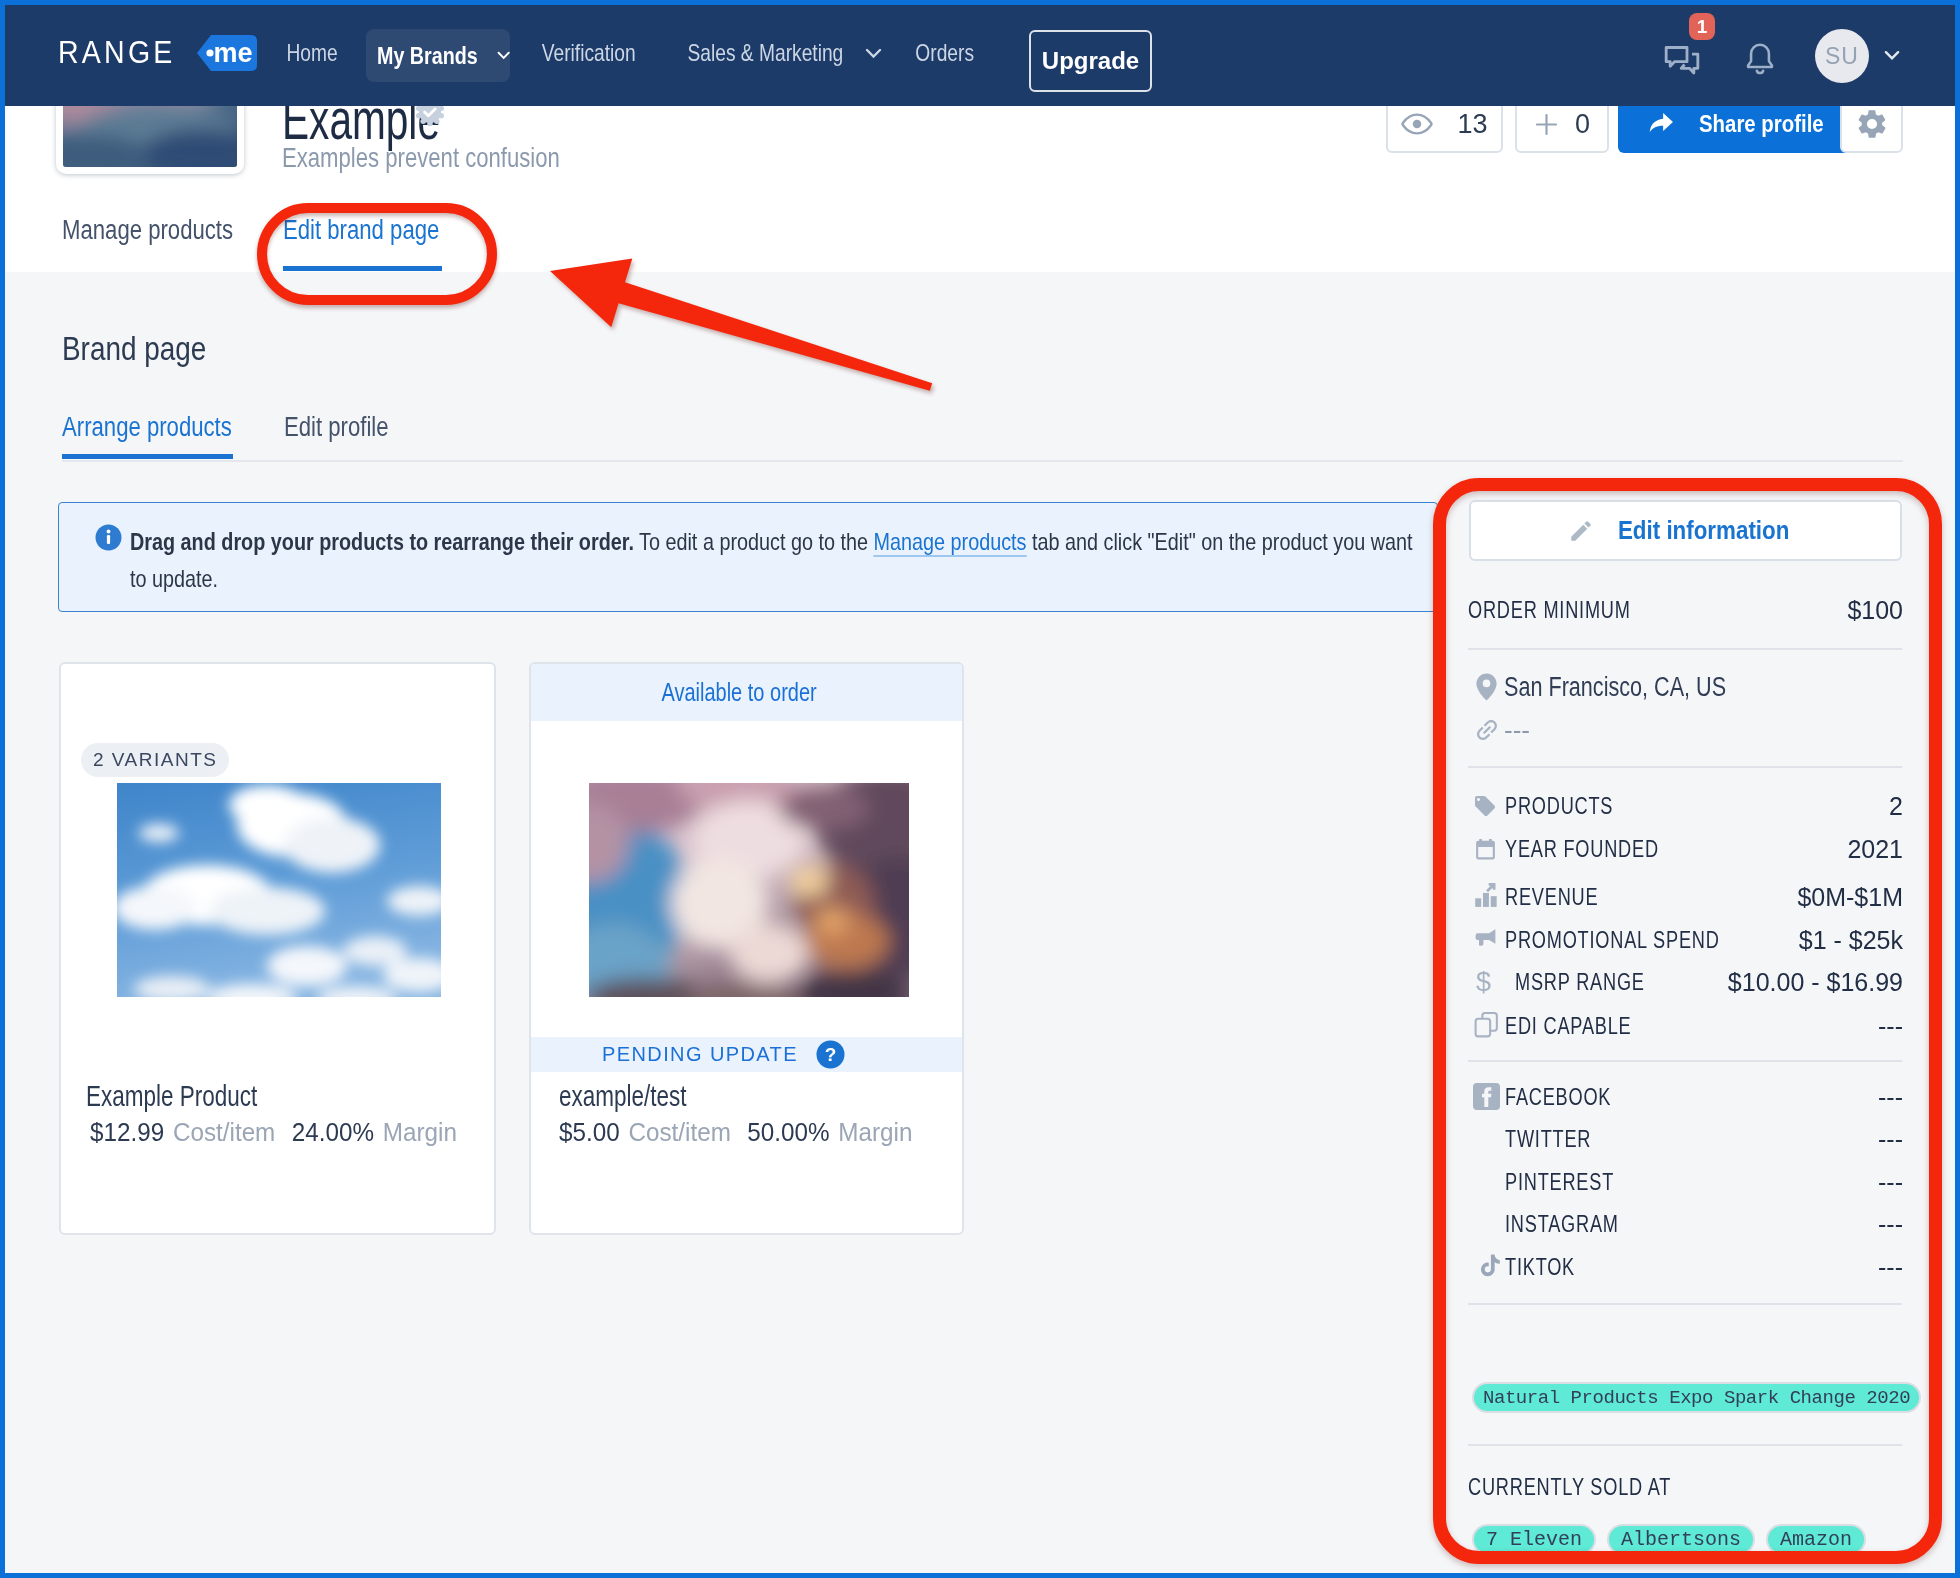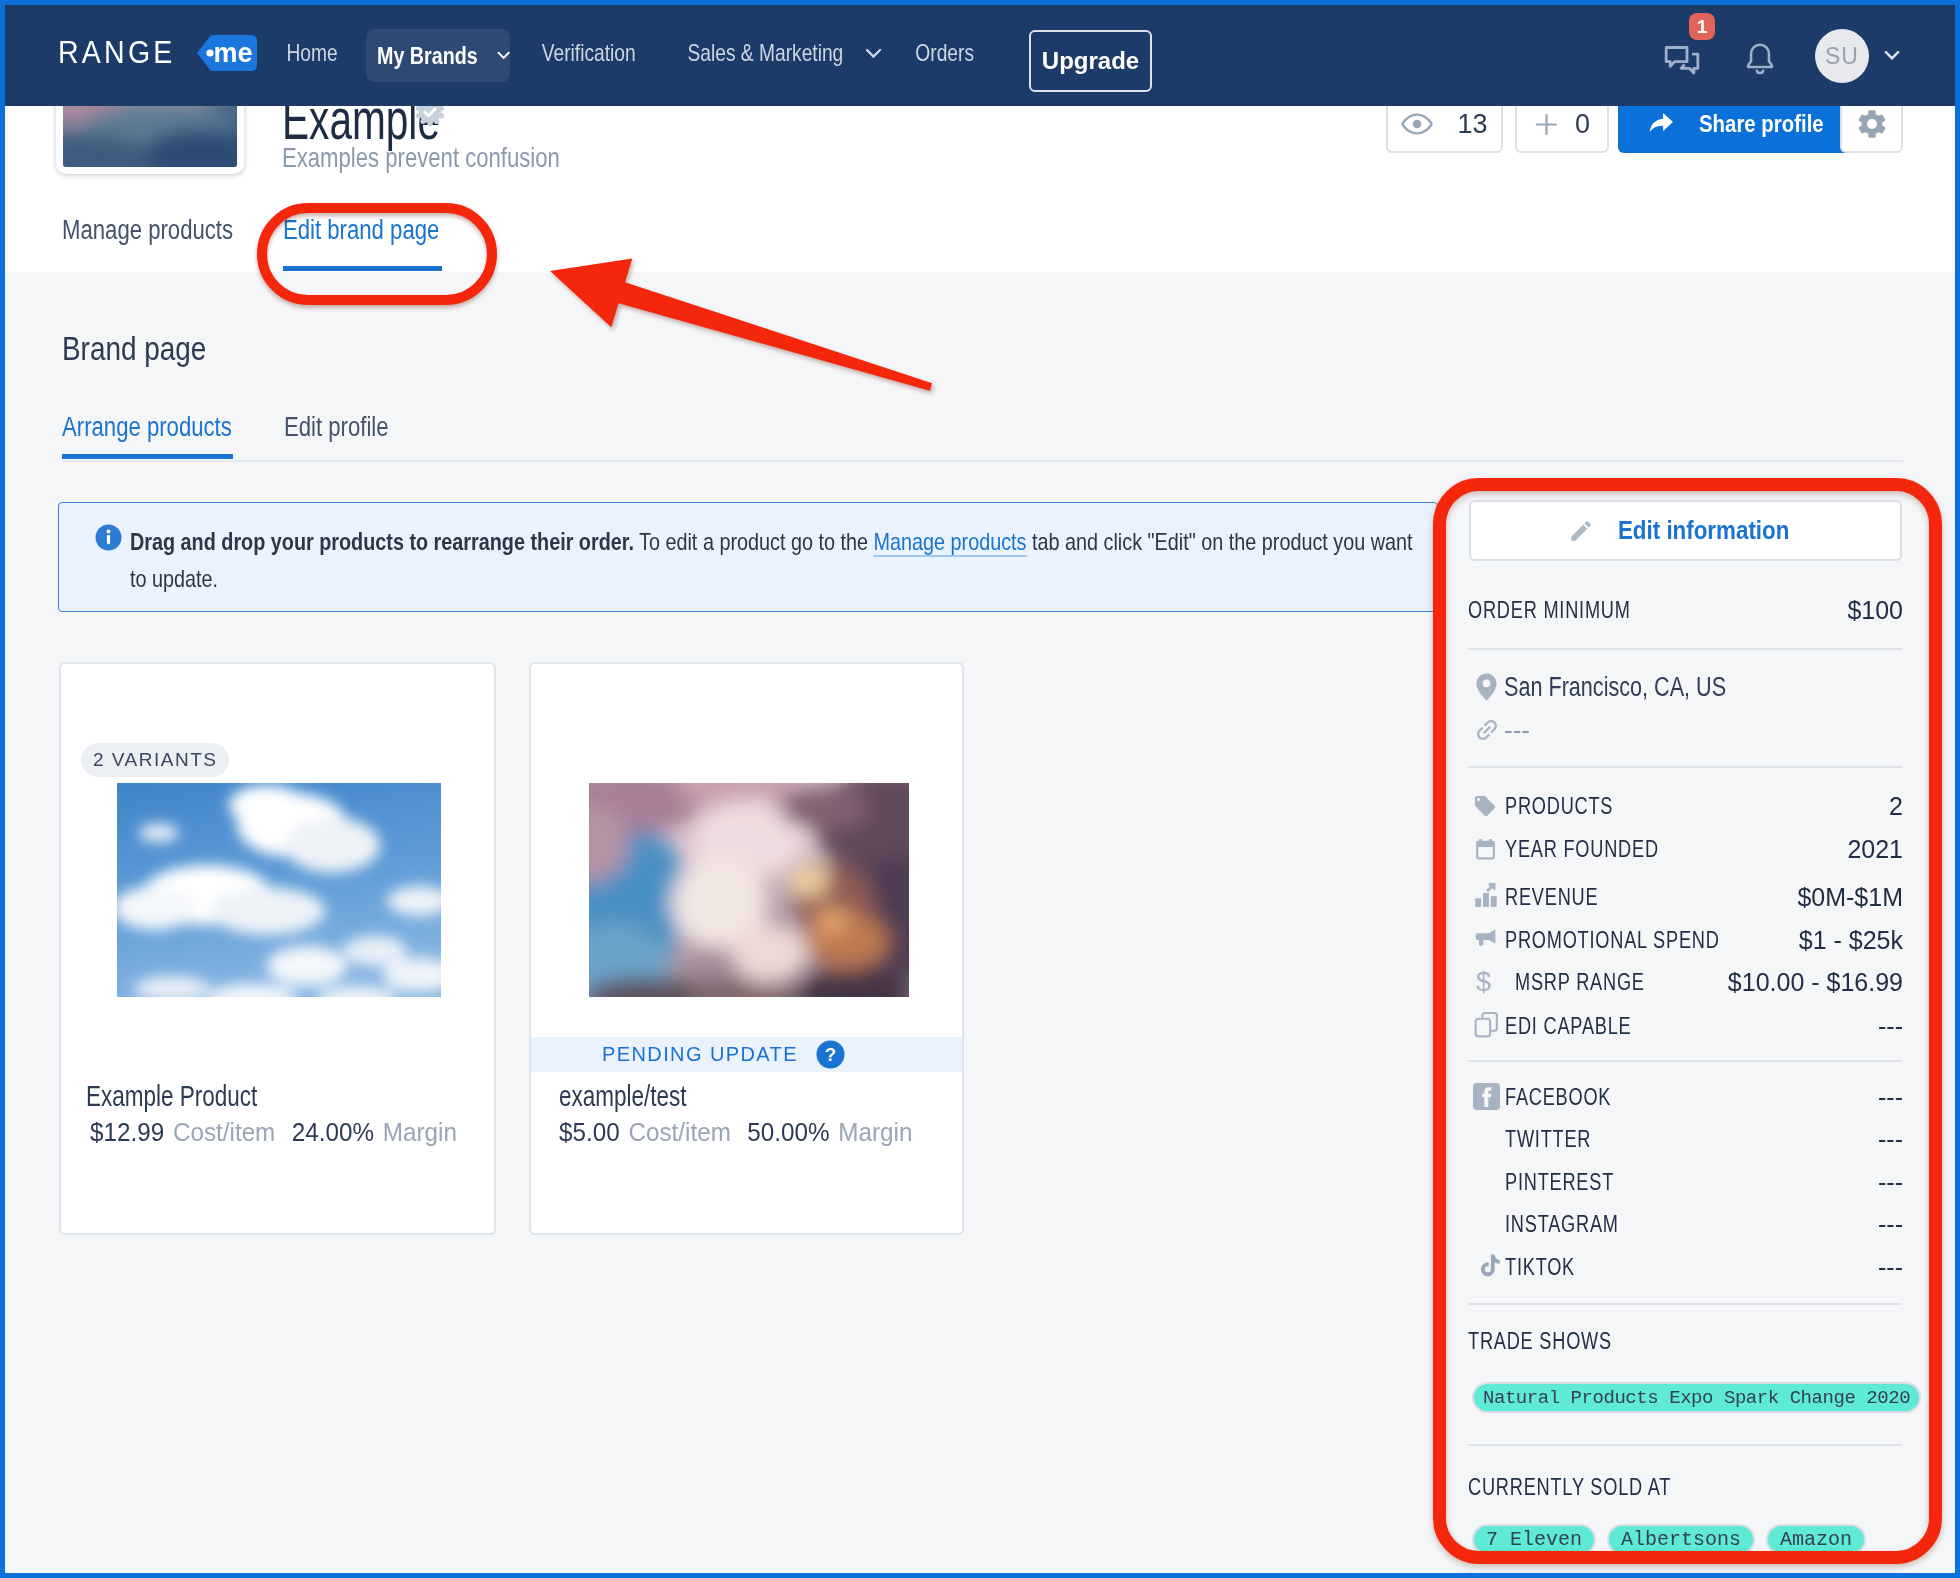--- a/index.html
+++ b/index.html
@@ -182,20 +182,23 @@
     <div class="ptitle" style="left:25px;top:415px;">Example Product</div>
     <div class="pprice" style="left:29px;top:454px;">
         <span style="font-weight:500;">$12.99</span>
         <span class="gr">Cost/item</span>
         <span style="font-weight:500;margin-left:8px;">24.00%</span>
         <span class="gr">Margin</span>
       </div>
   </div>
 
   <div class="card" style="left:529px;width:435px;">
+    <div class="band" style="top:0;height:57px;border-radius:4px 4px 0 0;font-size:25px;padding-right:14px;">
+        <span class="cxc" style="transform:scaleX(0.8);">Available to order</span>
+      </div>
     <svg style="position:absolute;left:58px;top:119px;" width="320" height="214" viewBox="0 0 320 214">
       <defs>
         <linearGradient id="duskg" x1="0" y1="0" x2="0.6" y2="1">
           <stop offset="0" stop-color="#c7aabe"></stop>
             <stop offset="0.45" stop-color="#e0ccd2"></stop>
             <stop offset="1" stop-color="#7c6375"></stop>
         </linearGradient>
         <filter id="bl3" x="-60%" y="-60%" width="220%" height="220%">
             <feGaussianBlur stdDeviation="10"></feGaussianBlur>
           </filter>
@@ -333,23 +336,20 @@
       <span class="sval">---</span>
     </div>
   <svg class="sicon" style="top:1251px;left:1476px;" width="25" height="29" viewBox="0 0 24 28">
       <path d="M16.6 5.82A4.28 4.28 0 0 1 15.54 3h-3.09v12.4a2.59 2.59 0 1 1-2.59-2.59c.27 0 .53.04.78.12v-3.15a5.74 5.74 0 1 0 4.96 5.69V9.41a7.35 7.35 0 0 0 4.3 1.38V7.7a4.28 4.28 0 0 1-3.3-1.88z" fill="#9aa7b8" transform="scale(1.15)"></path>
     </svg>
   <div class="srow" style="top:1249px;">
       <span class="slbl" style="margin-left:37px;">TIKTOK</span>
       <span class="sval">---</span>
     </div>
   <div class="sdiv" style="top:1303px;"></div>
-  <div class="srow" style="top:1323px;">
-      <span class="slbl">TRADE SHOWS</span>
-    </div>
   <div class="spill" style="position:absolute;left:1472px;top:1382px;height:31px;padding:0 9px;font-size:19px;letter-spacing:-0.45px;">Natural Products Expo Spark Change 2020</div>
   <div class="sdiv" style="top:1444px;"></div>
   <div class="srow" style="top:1469px;">
       <span class="slbl">CURRENTLY SOLD AT</span>
     </div>
   <div class="row" style="left:1472px;top:1524px;gap:11px;">
     <div class="spill" style="height:31px;padding:0 12px;font-size:20px;">7 Eleven</div>
     <div class="spill" style="height:31px;padding:0 12px;font-size:20px;">Albertsons</div>
     <div class="spill" style="height:31px;padding:0 12px;font-size:20px;">Amazon</div>
   </div>

